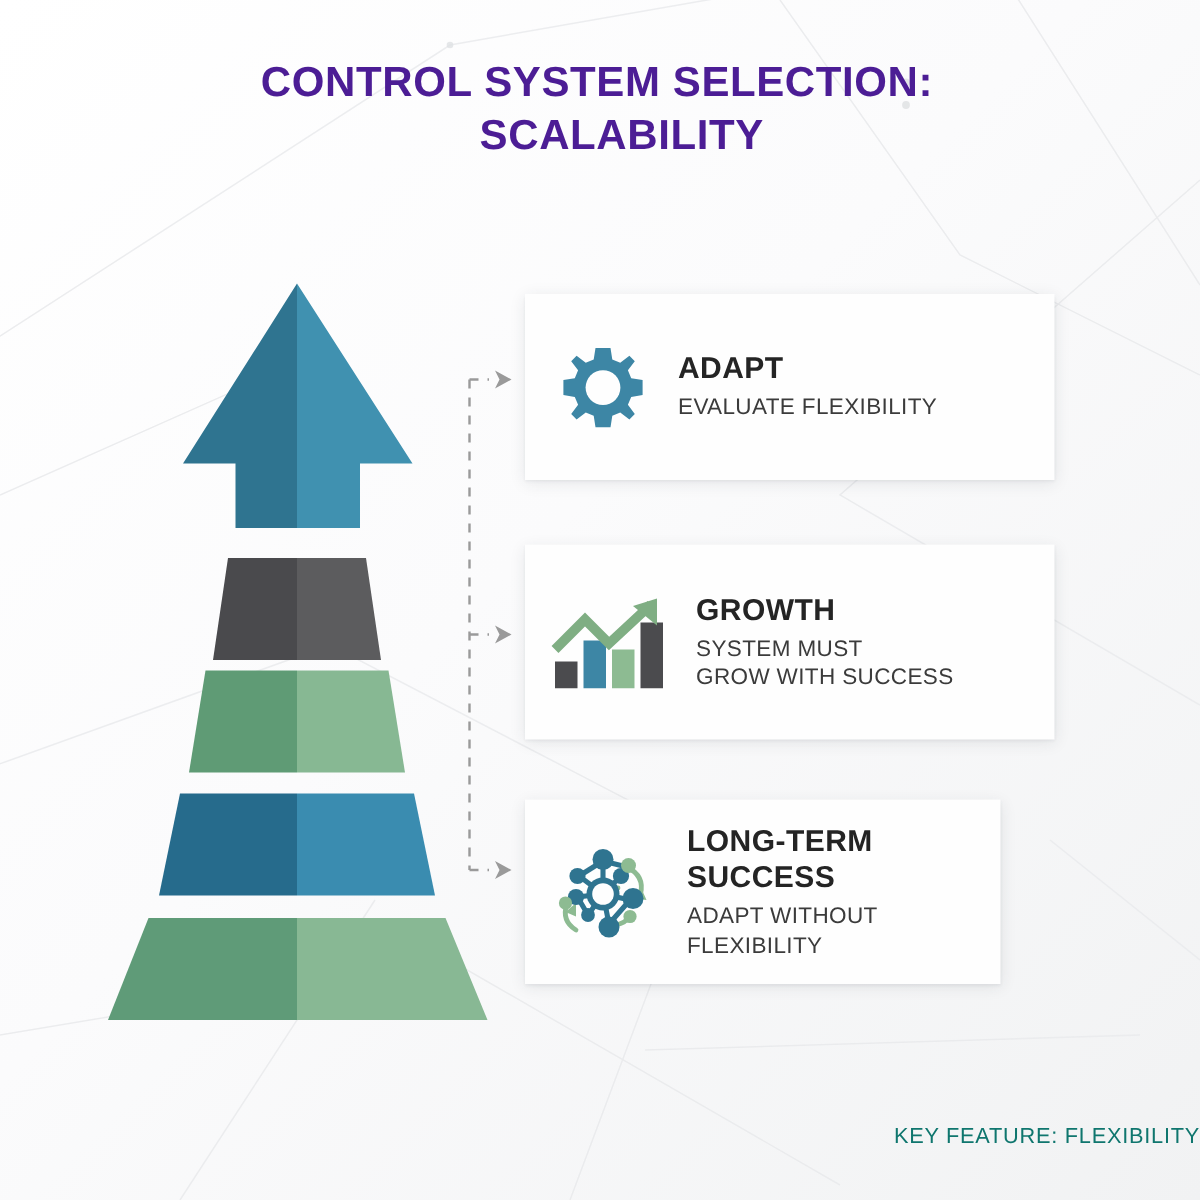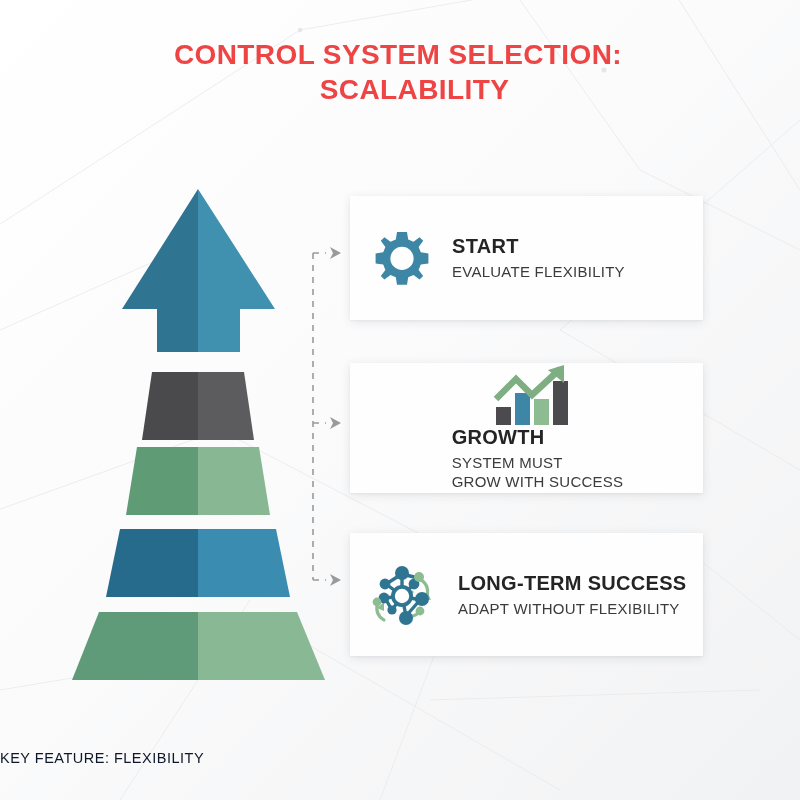--- a/index.html
+++ b/index.html
@@ -8,21 +8,21 @@
     font-family:"Liberation Sans", sans-serif;
     background:#fbfbfc;
     position:relative;
     overflow:hidden;
   }
   #bg-texture { position:absolute; inset:0; z-index:0; }
   #page-title {
     position:absolute; top:38px; left:0; width:796px;
     text-align:center; z-index:5;
     font-size:28px; font-weight:bold; letter-spacing:0.4px;
-    color:#ef4444; line-height:1.24;
+    color:#4c1d95; line-height:1.24;
   }
   #page-title .l2 { display:block;margin-left:33px; }
   #pyramid { position:absolute; left:0; top:0; z-index:3; }
   #connectors { position:absolute; left:0; top:0; z-index:4; }
   .card {
     position:absolute; z-index:4;
     background:#fefefe;
     box-shadow:0 2px 10px rgba(40,50,60,0.10), 0 1px 2px rgba(40,50,60,0.06);
     display:flex; align-items:center;
   }
@@ -34,29 +34,29 @@
     font-size:20px; font-weight:bold; color:#242424;
     letter-spacing:0.3px; line-height:1.2;
   }
   .card-sub {
     font-size:15px; color:#3b3b3b; letter-spacing:0.25px;
     line-height:1.28; margin-top:4px; white-space:pre-line;
   }
   #card-1 { left:350px; top:196px; width:353px; height:124px; padding-left:14px; }
   #card-1 .card-icon { width:76px; }
   #card-1 .card-text { padding-left:12px; }
-  #card-2 { left:350px; top:363px; width:353px; height:130px; padding-left:10px;flex-direction:column; }
+  #card-2 { left:350px; top:363px; width:353px; height:130px; padding-left:10px; }
   #card-2 .card-icon { width:92px; }
   #card-2 .card-text { padding-left:12px; }
-  #card-3 { left:350px; top:533px; width:353px; height:123px; padding-left:12px;justify-content:center; }
+  #card-3 { left:350px; top:533px; width:317px; height:123px; padding-left:12px;justify-content:center; }
   #card-3 .card-icon { width:86px; }
   #card-3 .card-text { padding-left:10px; }
   #footer-note {
-    position:absolute; top:750px; left:0; width:800px; text-align:left;
-    z-index:5; font-size:14.5px; color:#0f172a; letter-spacing:0.5px;
+    position:absolute; top:750px; left:0; width:800px; text-align:right;
+    z-index:5; font-size:14.5px; color:#0f766e; letter-spacing:0.5px;
   }
 </style>
 </head>
 <body>
 
 <svg id="bg-texture" width="800" height="800" viewBox="0 0 800 800">
   <defs>
     <linearGradient id="bgGrad" x1="0" y1="0" x2="1" y2="1">
       <stop offset="0%" stop-color="#ffffff"></stop>
       <stop offset="45%" stop-color="#fbfbfc"></stop>
@@ -137,21 +137,21 @@
       <g fill="#3d86a5">
         <path d="M28 2 L33 2 L34.2 9.6 L39.5 11.8 L45.6 7.2 L49.2 10.8 L44.6 16.9 L46.8 22.2 L54.4 23.4 L54.4 28.4
                  L54.4 33.4 L46.8 34.6 L44.6 39.9 L49.2 46 L45.6 49.6 L39.5 45 L34.2 47.2 L33 54.8 L28 54.8
                  L23 54.8 L21.8 47.2 L16.5 45 L10.4 49.6 L6.8 46 L11.4 39.9 L9.2 34.6 L1.6 33.4 L1.6 28.4
                  L1.6 23.4 L9.2 22.2 L11.4 16.9 L6.8 10.8 L10.4 7.2 L16.5 11.8 L21.8 9.6 L23 2 Z"></path>
       </g>
       <circle cx="28" cy="28.4" r="11.6" fill="#fefefe"></circle>
     </svg>
   </div>
   <div class="card-text">
-    <div class="card-title">START</div>
+    <div class="card-title">ADAPT</div>
     <div class="card-sub">EVALUATE FLEXIBILITY</div>
   </div>
 </div>
 
 <div class="card" id="card-2">
   <div class="card-icon">
     <svg width="80" height="62" viewBox="0 0 80 62">
 
       <rect x="4" y="44" width="15" height="18" fill="#4b4b4e"></rect>
       <rect x="23" y="30" width="15" height="32" fill="#3d86a5"></rect>

